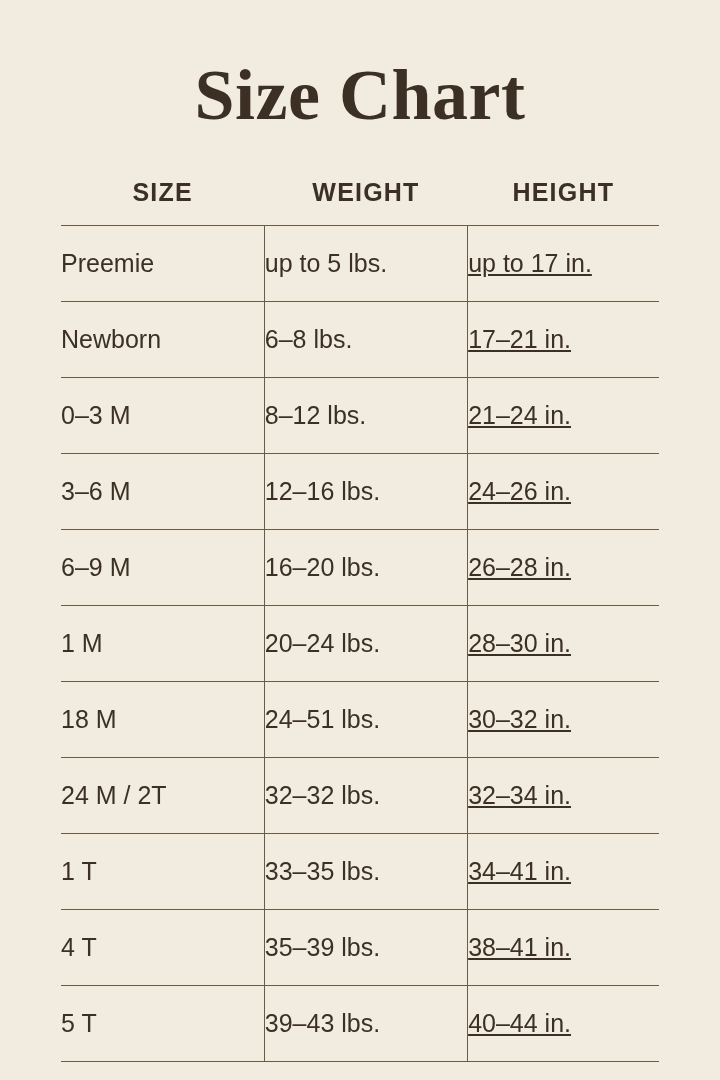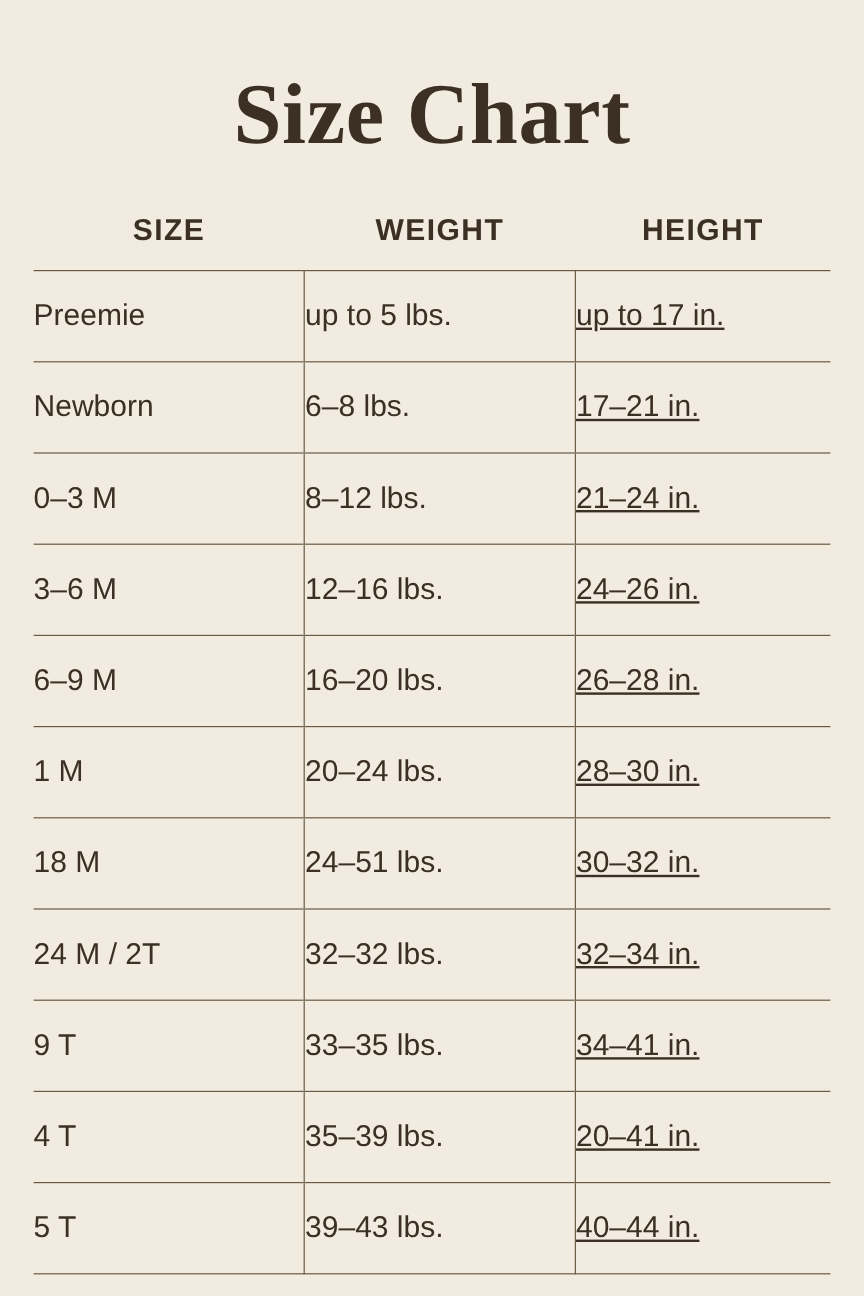--- a/index.html
+++ b/index.html
@@ -28,21 +28,21 @@
     font-weight: bold;
     font-size: 72px;
     letter-spacing: 0.5px;
     color: #3b3023;
     margin: 0;
     padding-top: 58px;
     line-height: 1.05;
   }
   .chart-wrap {
     margin-top: 40px;
-    padding: 0 28px;
+    padding: 0 61px;
     box-sizing: border-box;
   }
   table.size-chart {
     width: 100%;
     border-collapse: collapse;
     table-layout: fixed;
   }
   table.size-chart th {
     font-family: "Liberation Sans", sans-serif;
     font-weight: bold;
@@ -124,28 +124,28 @@
           <td>18 M</td>
           <td>24–51 lbs.</td>
           <td>30–32 in.</td>
         </tr>
         <tr>
           <td>24 M / 2T</td>
           <td>32–32 lbs.</td>
           <td>32–34 in.</td>
         </tr>
         <tr>
-          <td>9 T</td>
+          <td>1 T</td>
           <td>33–35 lbs.</td>
           <td>34–41 in.</td>
         </tr>
         <tr>
           <td>4 T</td>
           <td>35–39 lbs.</td>
-          <td>20–41 in.</td>
+          <td>38–41 in.</td>
         </tr>
         <tr>
           <td>5 T</td>
           <td>39–43 lbs.</td>
           <td>40–44 in.</td>
         </tr>
       </tbody>
     </table>
   </div>
 </div>

